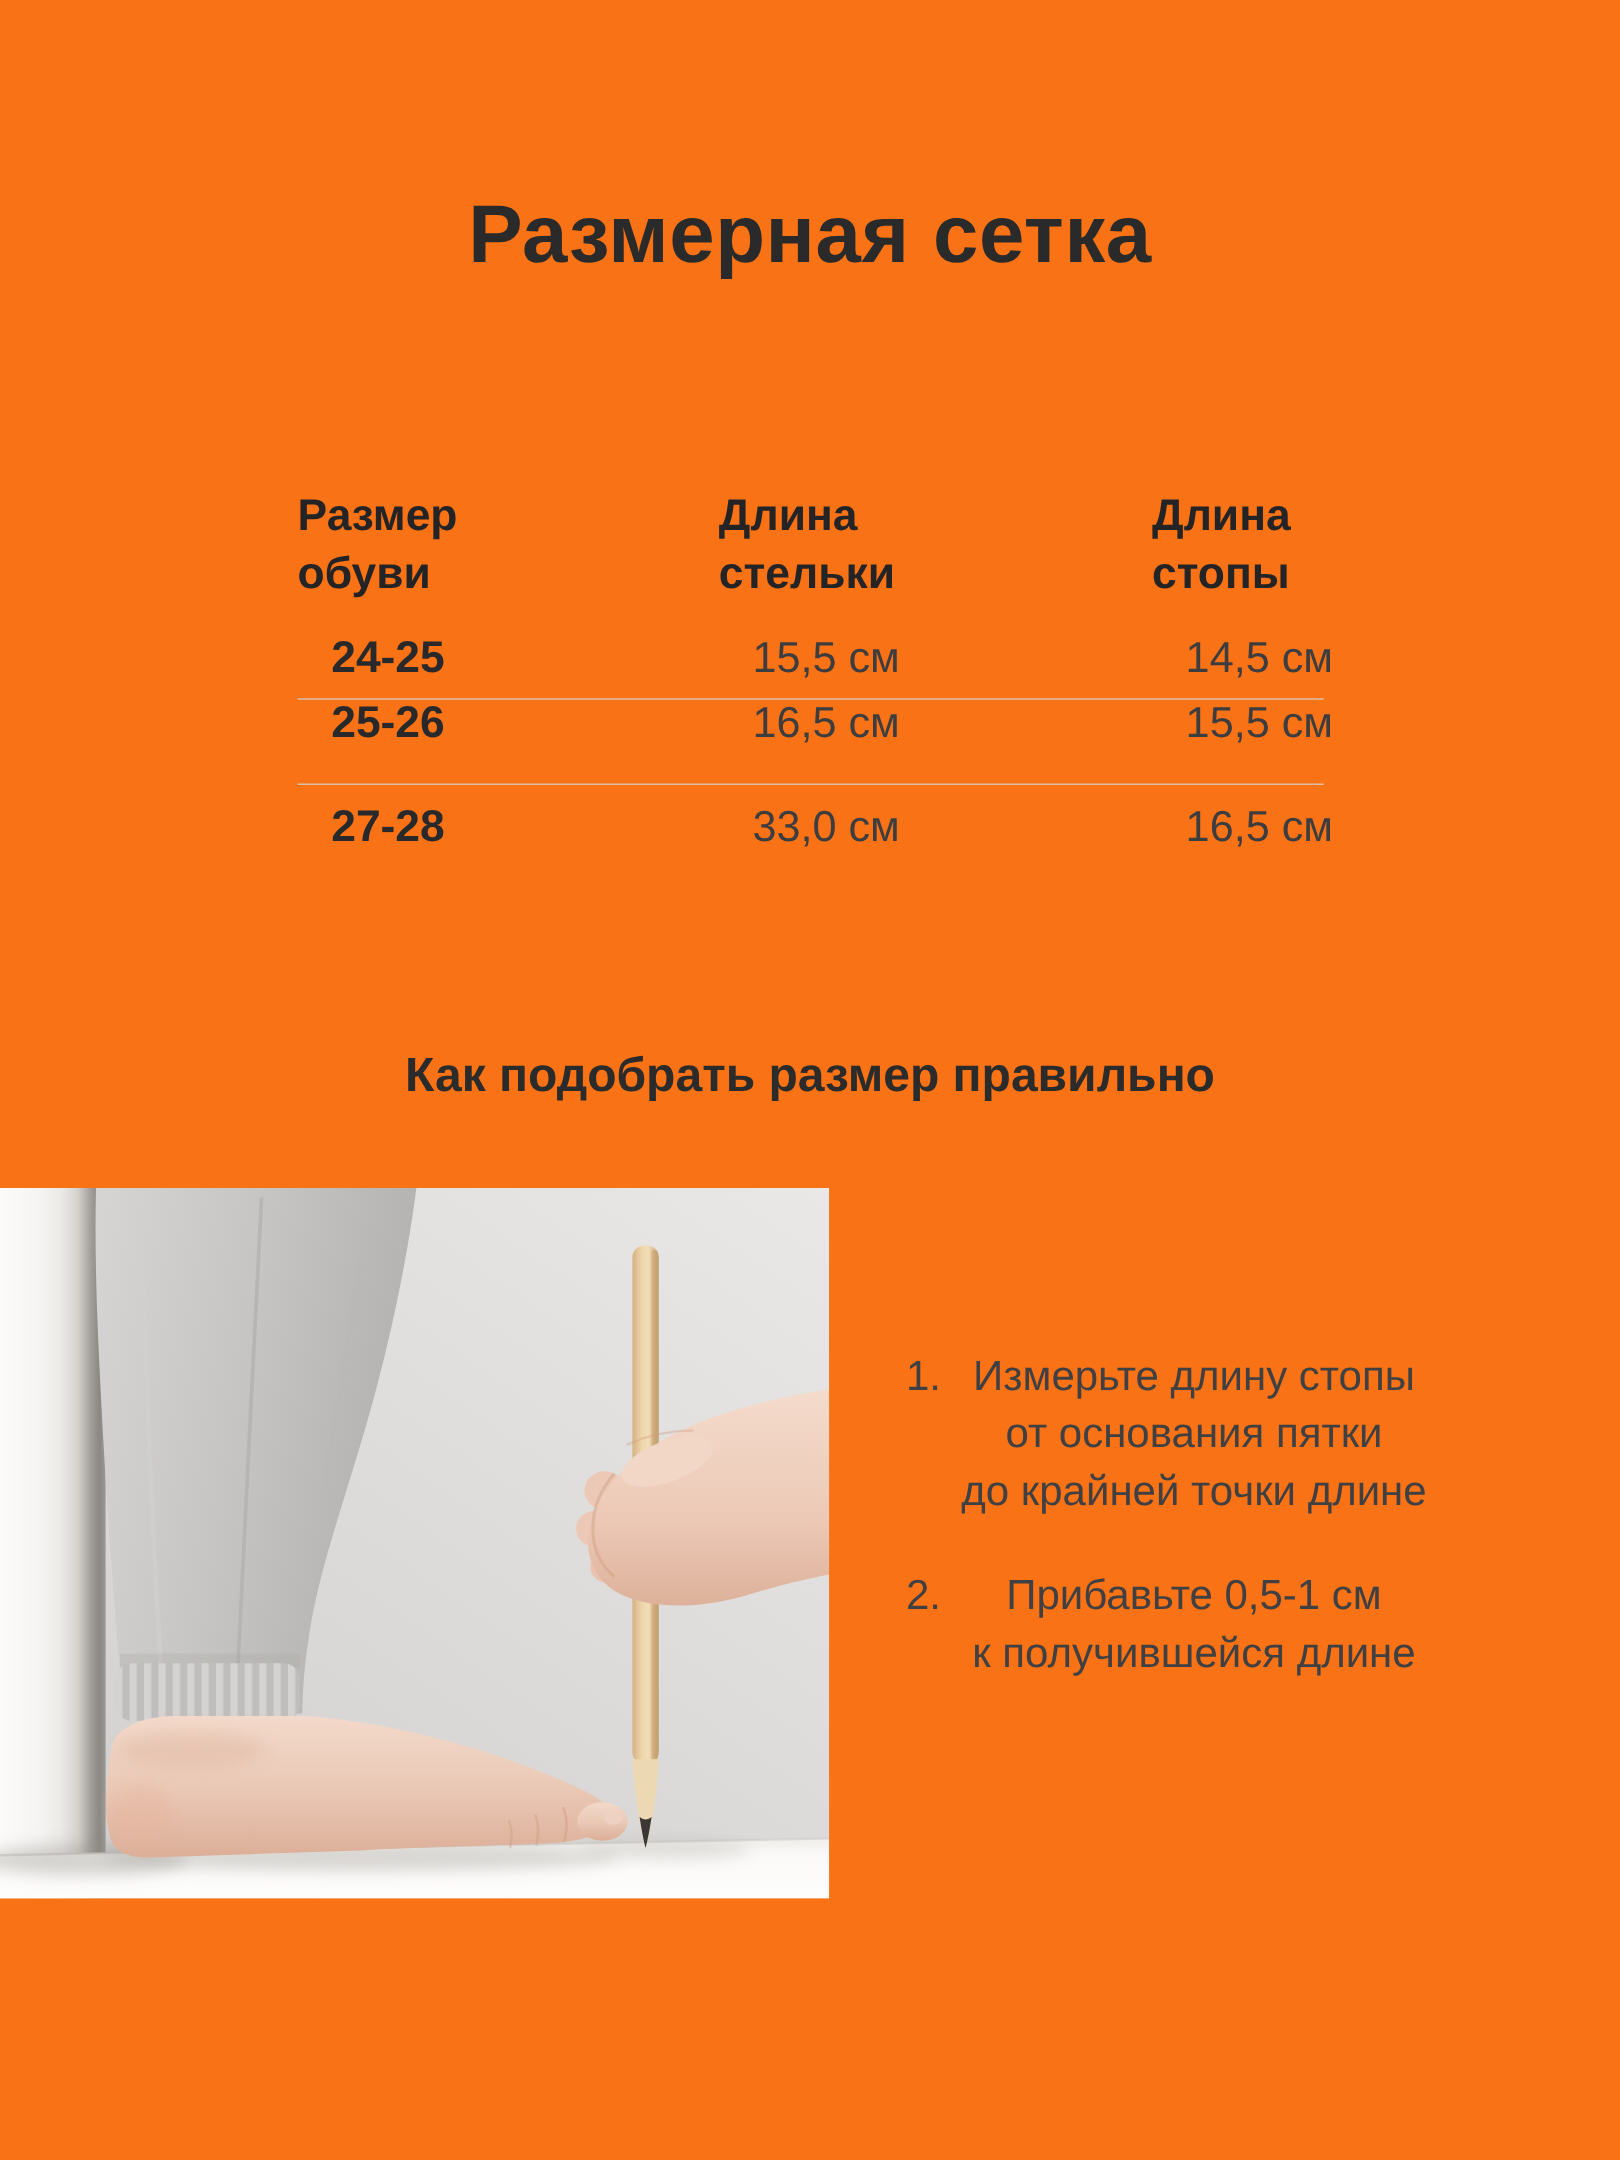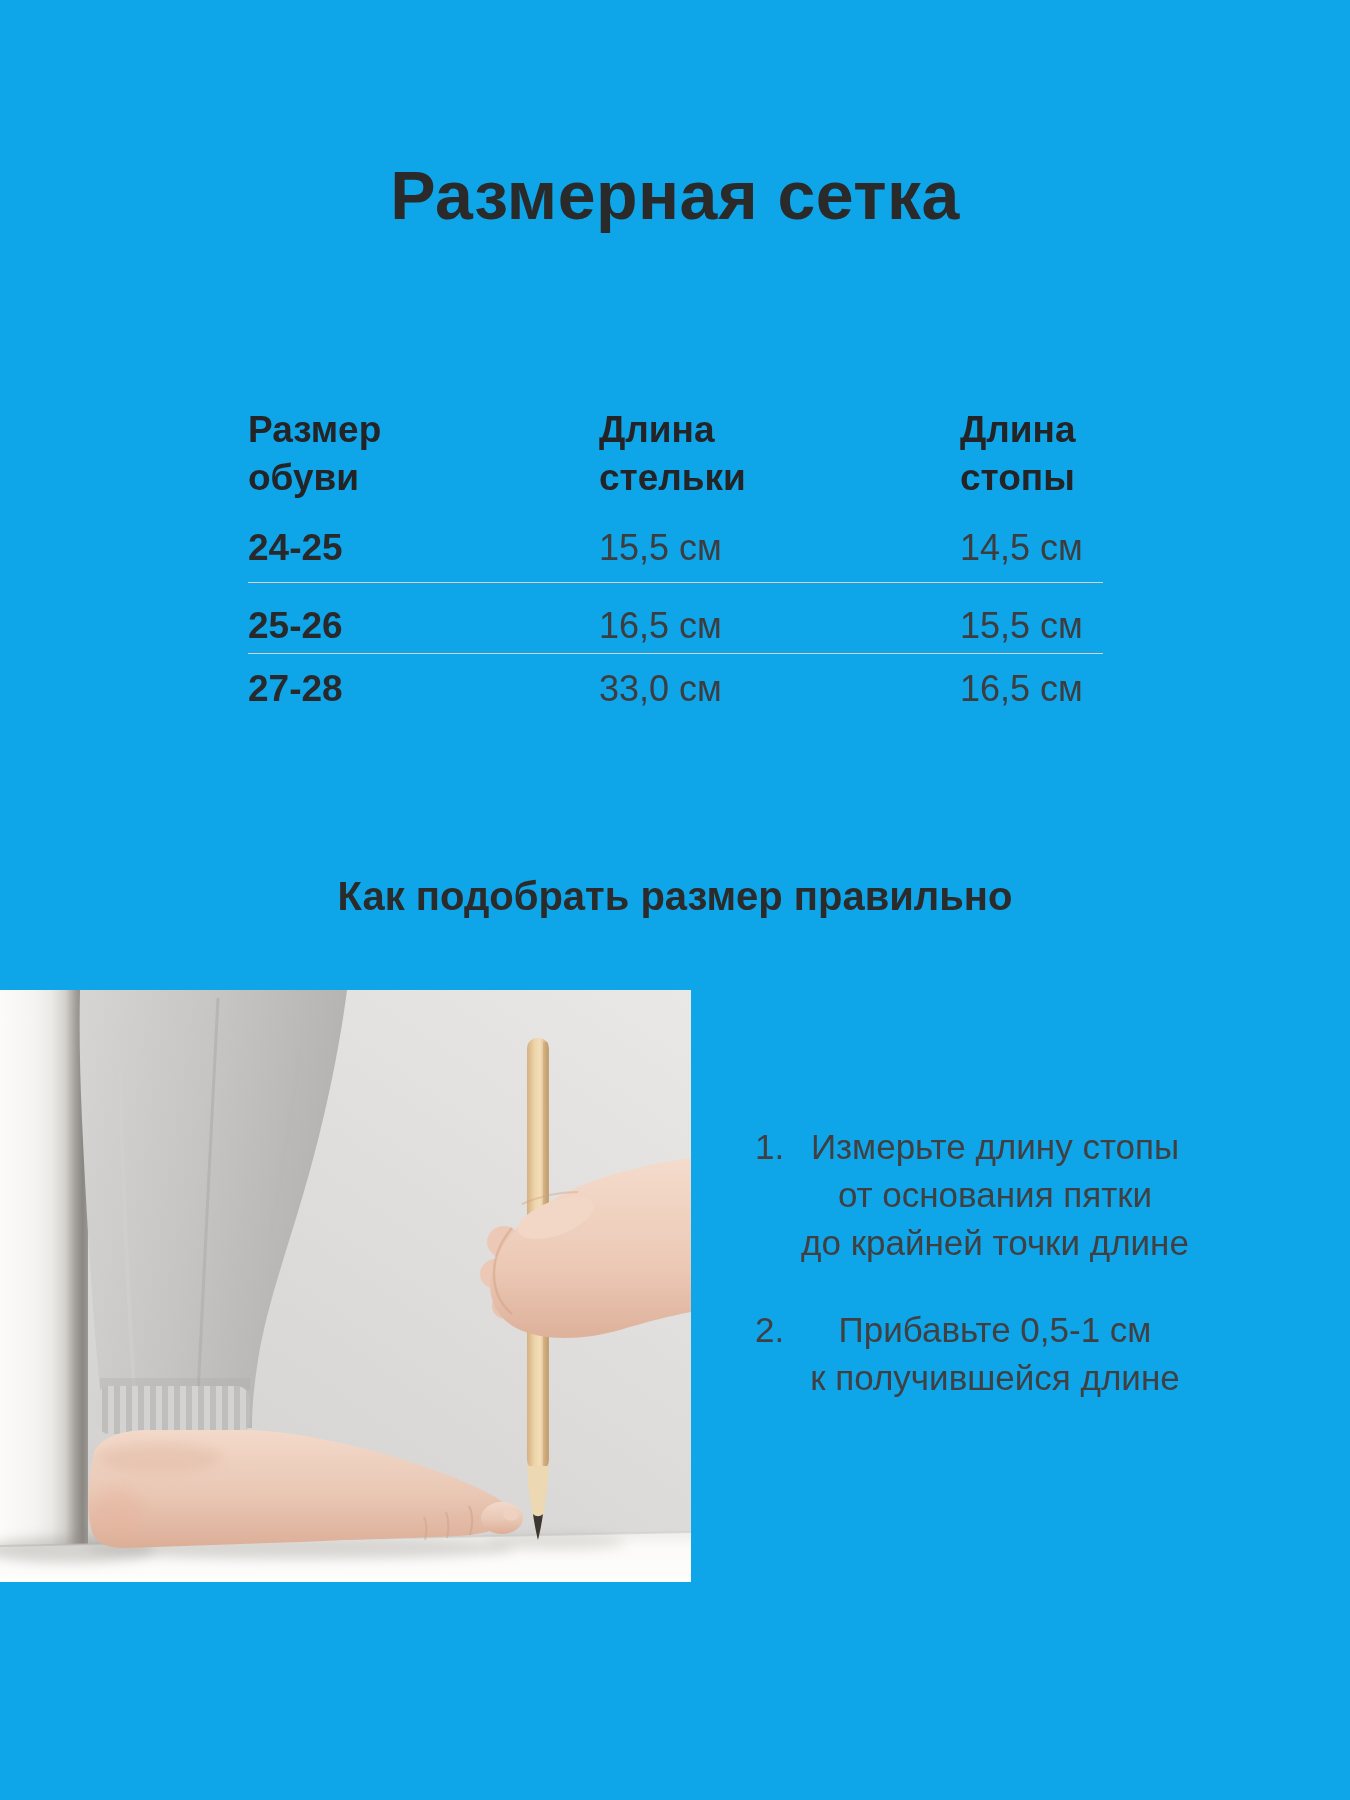--- a/index.html
+++ b/index.html
@@ -1,35 +1,35 @@
 <!DOCTYPE html>
 <html lang="ru"><head>
 <meta charset="utf-8">
 <style>
   html,body{margin:0;padding:0;background:#f7f7f7;}
   .canvas{
     position:relative;width:1350px;height:1800px;margin:0 auto;
-    background:#0ea5e9;overflow:hidden;
+    background:#f97316;overflow:hidden;
     font-family:"Liberation Sans",sans-serif;color:#2b2b2b;
   }
   .page-title{
     position:absolute;top:150px;left:0;width:100%;text-align:center;
     font-size:68px;line-height:90px;font-weight:700;color:#2a2a2a;letter-spacing:.5px;
   }
   
   .size-table{position:absolute;left:248px;top:406px;width:855px;height:320px;}
   .col1{left:0;} .col2{left:351px;} .col3{left:712px;}
   .th{
     position:absolute;top:0;font-size:37px;line-height:48px;font-weight:700;color:#242426;
     white-space:nowrap;
   }
   .th span{display:block;}
   .trow{position:absolute;left:0;width:855px;height:48px;}
-  .trow1{top:118px;} .trow2{top:196px;} .trow3{top:259px;}
-  .cell{position:absolute;top:0;line-height:48px;white-space:nowrap;}
+  .trow1{top:118px;} .trow2{top:172px;} .trow3{top:259px;}
+  .cell{position:absolute;top:0;line-height:48px;white-space:nowrap;margin-left:28px;}
   .cell-size{font-size:37px;font-weight:700;color:#29292b;}
   .cell-val{font-size:36px;font-weight:400;color:#3d3d3f;}
   .divider{position:absolute;left:0;width:855px;height:1px;background:#d4d2d0;}
   .divider1{top:176px;} .divider2{top:247px;}
   
   .howto-heading{
     position:absolute;top:870px;left:0;width:100%;text-align:center;
     font-size:40px;line-height:52px;font-weight:700;color:#2b2b2c;
   }
   .photo{position:absolute;left:0;top:990px;width:691px;height:592px;}

